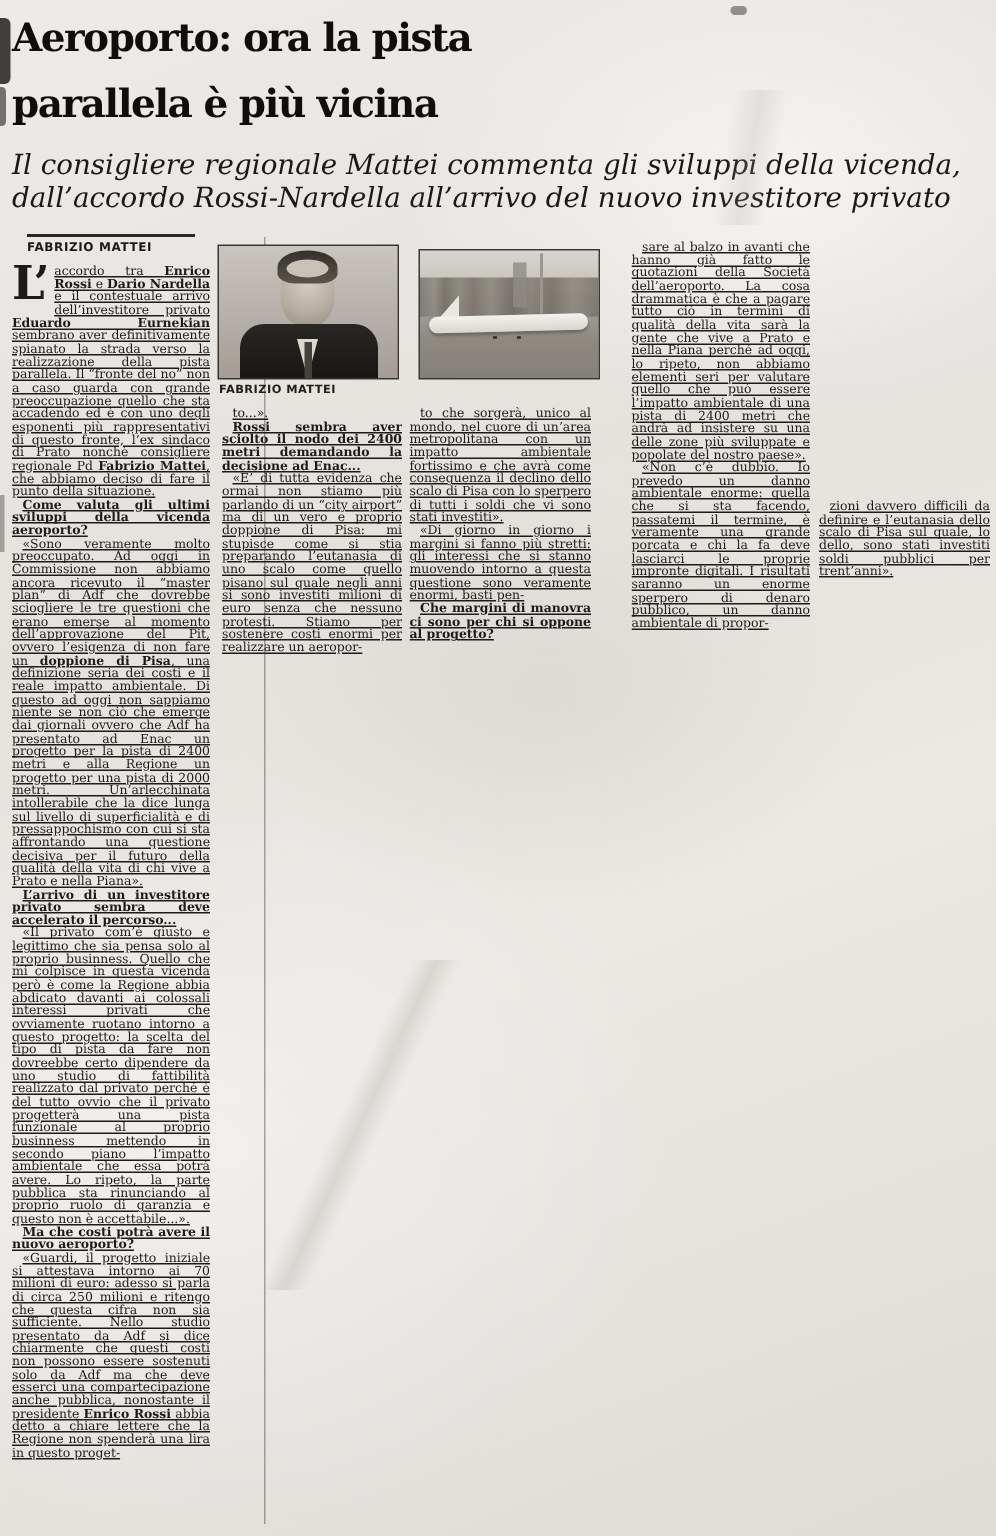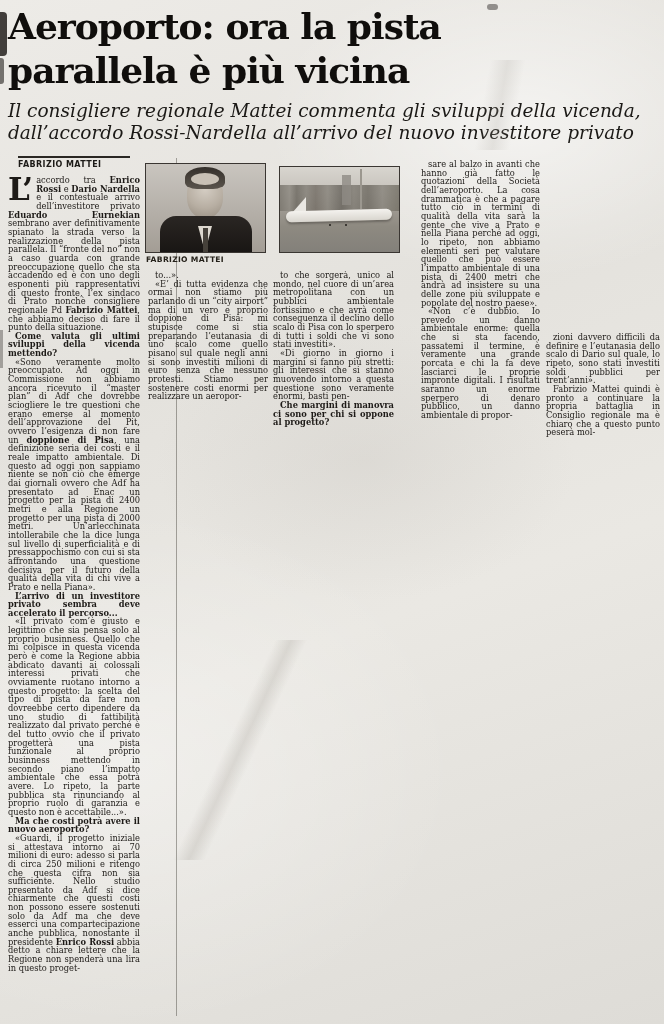--- a/index.html
+++ b/index.html
@@ -9,40 +9,40 @@
       radial-gradient(ellipse 420px 260px at 78% 12%, rgba(255,255,255,.55), rgba(255,255,255,0) 60%),
       radial-gradient(ellipse 500px 400px at 20% 75%, rgba(255,255,255,.35), rgba(255,255,255,0) 65%),
       radial-gradient(ellipse 300px 200px at 55% 45%, rgba(190,186,180,.25), rgba(190,186,180,0) 70%),
       linear-gradient(160deg,#edebe7 0%,#e4e2dd 35%,#eae8e3 60%,#dedcd7 100%);
     color:#161412;
     font-family:"DejaVu Serif","Liberation Serif",serif;
   }
   
   .headline{
     position:absolute;left:8px;top:4px;width:650px;
-    font-size:36px;line-height:44px;font-weight:bold;letter-spacing:-1px;
+    font-size:26px;line-height:44px;font-weight:bold;letter-spacing:-1px;
     color:#100e0c;
   }
   .subhead{
     position:absolute;left:8px;top:100px;width:652px;
     font-style:italic;font-size:18.5px;line-height:22px;color:#1b1916;
   }
   .byline-block{position:absolute;left:18px;top:156px;width:120px;}
   .byline-rule{height:2px;background:#2a2723;width:112px;}
   .byline{
     font-family:"DejaVu Sans","Liberation Sans",sans-serif;
     font-weight:bold;font-size:8px;letter-spacing:.4px;margin-top:2px;color:#1c1a17;
   }
   
   .col{
     position:absolute;overflow:hidden;
     font-size:8.3px;line-height:8.65px;text-align:justify;color:#1d1a17;
   }
   .col p{margin:0;text-align:justify;}
-  .para{text-indent:7px;}
+  .para{text-indent:7px;text-decoration:underline;}
   .lead{text-indent:0;}
   .question{font-weight:bold;margin-top:1px;}
   .dropcap{
     float:left;font-weight:bold;font-size:31px;line-height:25px;
     padding:1px 3px 0 0;letter-spacing:0;
   }
   #col-1{left:8px;top:176px;width:132px;height:842px;}
   #col-2{left:148px;top:271px;width:120px;height:176px;}
   #col-3{left:273px;top:271px;width:121px;height:178px;}
   #col-4{left:421px;top:160px;width:119px;height:289px;}
@@ -131,43 +131,43 @@
     <div class="a-trees"></div>
     <div class="a-building"></div>
     <div class="a-mast"></div>
     <div class="a-tail"></div>
     <div class="a-fuselage"></div>
     <div class="a-gear"></div>
   </div>
 
   <div class="col" id="col-1">
       <p class="para lead"><span class="dropcap">L’</span>accordo tra <b>Enrico Rossi</b> e <b>Dario Nardella</b> e il contestuale arrivo dell’investitore privato <b>Eduardo Eurnekian</b> sembrano aver definitivamente spianato la strada verso la realizzazione della pista parallela. Il “fronte del no” non a caso guarda con grande preoccupazione quello che sta accadendo ed è con uno degli esponenti più rappresentativi di questo fronte, l’ex sindaco di Prato nonchè consigliere regionale Pd <b>Fabrizio Mattei</b>, che abbiamo deciso di fare il punto della situazione.</p>
-      <p class="para question">Come valuta gli ultimi sviluppi della vicenda mettendo?</p>
+      <p class="para question">Come valuta gli ultimi sviluppi della vicenda aeroporto?</p>
       <p class="para body">«Sono veramente molto preoccupato. Ad oggi in Commissione non abbiamo ancora ricevuto il “master plan” di Adf che dovrebbe sciogliere le tre questioni che erano emerse al momento dell’approvazione del Pit, ovvero l’esigenza di non fare un <b>doppione di Pisa</b>, una definizione seria dei costi e il reale impatto ambientale. Di questo ad oggi non sappiamo niente se non ciò che emerge dai giornali ovvero che Adf ha presentato ad Enac un progetto per la pista di 2400 metri e alla Regione un progetto per una pista di 2000 metri. Un’arlecchinata intollerabile che la dice lunga sul livello di superficialità e di pressappochismo con cui si sta affrontando una questione decisiva per il futuro della qualità della vita di chi vive a Prato e nella Piana».</p>
       <p class="para question">L’arrivo di un investitore privato sembra deve accelerato il percorso...</p>
       <p class="para body">«Il privato com’è giusto e legittimo che sia pensa solo al proprio businness. Quello che mi colpisce in questa vicenda però è come la Regione abbia abdicato davanti ai colossali interessi privati che ovviamente ruotano intorno a questo progetto: la scelta del tipo di pista da fare non dovreebbe certo dipendere da uno studio di fattibilità realizzato dal privato perché è del tutto ovvio che il privato progetterà una pista funzionale al proprio businness mettendo in secondo piano l’impatto ambientale che essa potrà avere. Lo ripeto, la parte pubblica sta rinunciando al proprio ruolo di garanzia e questo non è accettabile...».</p>
       <p class="para question">Ma che costi potrà avere il nuovo aeroporto?</p>
       <p class="para body">«Guardi, il progetto iniziale si attestava intorno ai 70 milioni di euro: adesso si parla di circa 250 milioni e ritengo che questa cifra non sia sufficiente. Nello studio presentato da Adf si dice chiarmente che questi costi non possono essere sostenuti solo da Adf ma che deve esserci una compartecipazione anche pubblica, nonostante il presidente <b>Enrico Rossi</b> abbia detto a chiare lettere che la Regione non spenderà una lira in questo proget-</p>
     </div>
   <div class="col" id="col-2">
       <p class="para body">to...».</p>
+      <p class="para question">Rossi sembra aver sciolto il nodo dei 2400 metri demandando la decisione ad Enac...</p>
       <p class="para body">«E’ di tutta evidenza che ormai non stiamo più parlando di un “city airport” ma di un vero e proprio doppione di Pisa: mi stupisce come si stia preparando l’eutanasia di uno scalo come quello pisano sul quale negli anni si sono investiti milioni di euro senza che nessuno protesti. Stiamo per sostenere costi enormi per realizzare un aeropor-</p>
     </div>
   <div class="col" id="col-3">
-      <p class="para body">to che sorgerà, unico al mondo, nel cuore di un’area metropolitana con un pubblici ambientale fortissimo e che avrà come conseguenza il declino dello scalo di Pisa con lo sperpero di tutti i soldi che vi sono stati investiti».</p>
+      <p class="para body">to che sorgerà, unico al mondo, nel cuore di un’area metropolitana con un impatto ambientale fortissimo e che avrà come conseguenza il declino dello scalo di Pisa con lo sperpero di tutti i soldi che vi sono stati investiti».</p>
       <p class="para body">«Di giorno in giorno i margini si fanno più stretti: gli interessi che si stanno muovendo intorno a questa questione sono veramente enormi, basti pen-</p>
       <p class="para question">Che margini di manovra ci sono per chi si oppone al progetto?</p>
     </div>
   <div class="col" id="col-4">
       <p class="para body">sare al balzo in avanti che hanno già fatto le quotazioni della Società dell’aeroporto. La cosa drammatica è che a pagare tutto ciò in termini di qualità della vita sarà la gente che vive a Prato e nella Piana perché ad oggi, lo ripeto, non abbiamo elementi seri per valutare quello che può essere l’impatto ambientale di una pista di 2400 metri che andrà ad insistere su una delle zone più sviluppate e popolate del nostro paese».</p>
       <p class="para body">«Non c’è dubbio. Io prevedo un danno ambientale enorme: quella che si sta facendo, passatemi il termine, è veramente una grande porcata e chi la fa deve lasciarci le proprie impronte digitali. I risultati saranno un enorme sperpero di denaro pubblico, un danno ambientale di propor-</p>
     </div>
   <div class="col" id="col-5">
-      <p class="para body">zioni davvero difficili da definire e l’eutanasia dello scalo di Dario sul quale, lo ripeto, sono stati investiti soldi pubblici per trent’anni».</p>
-      <p class="para body">Fabrizio Mattei quindi è pronto a continuare la propria battaglia in Consiglio regionale ma è chiaro che a questo punto peserà mol-</p>
+      <p class="para body">zioni davvero difficili da definire e l’eutanasia dello scalo di Pisa sul quale, lo dello, sono stati investiti soldi pubblici per trent’anni».</p>
     </div>
 
   <div class="smudge" id="smudge-a"></div>
   <div class="smudge" id="smudge-b"></div>
   <div class="smudge" id="smudge-c"></div>
   <div class="smudge" id="smudge-d"></div>
   <div class="crease" id="crease-a"></div>
   <div class="crease" id="crease-b"></div>
 
 </div>

